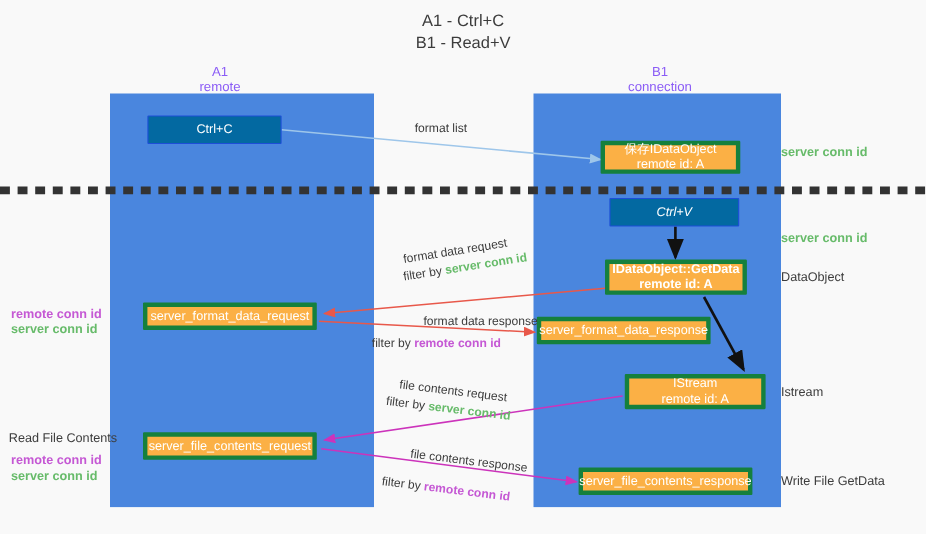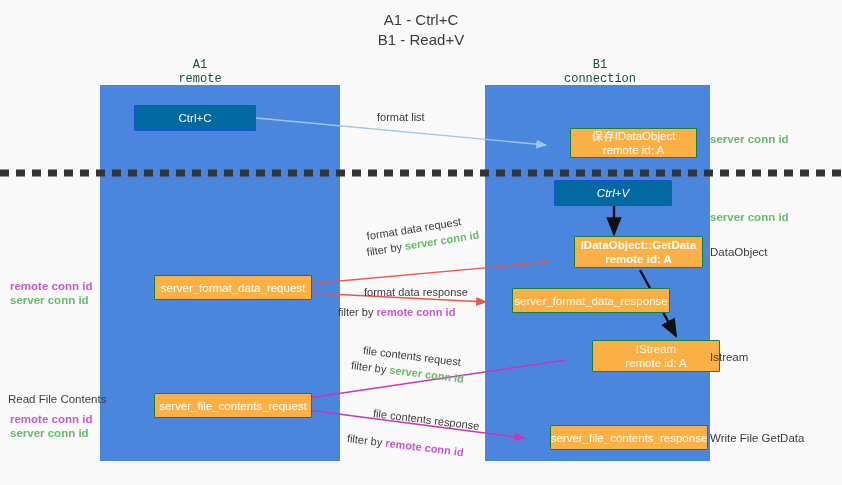--- a/index.html
+++ b/index.html
@@ -34,44 +34,43 @@
     position: absolute;
     background: #4a86de;
   }
   .lane-a { left: 100px; top: 85px; width: 240px; height: 376px; }
   .lane-b { left: 485px; top: 85px; width: 225px; height: 376px; }
 
   .lane-head {
     position: absolute;
     text-align: center;
     font-size: 12px;
-    color: #14532d;
+    color: #8b5cf6;
     line-height: 14px;
     white-space: pre-line;
-    font-family: Liberation Mono, monospace;
   }
   .lane-head-a { left: 140px; top: 58px; width: 120px; }
   .lane-head-b { left: 540px; top: 58px; width: 120px; }
 
   .node {
     position: absolute;
     box-sizing: border-box;
     display: flex;
     flex-direction: column;
     align-items: center;
     justify-content: center;
     text-align: center;
     color: #ffffff;
     font-size: 11.5px;
     line-height: 14px;
     white-space: pre-line;
     border-radius: 1px;
   }
   .node.green { background: #0369a1; border: 1px solid #1d4ed8; }
-  .node.orange { background: #fbb045; border: 1px solid #15803d; margin-left: 24px; }
+  .node.orange { background: #fbb045; border: 4px solid #15803d; }
 
   .side-label {
     position: absolute;
     font-size: 11.5px;
     line-height: 14px;
     white-space: pre-line;
   }
   .c-green { color: #67bb6a; font-weight: bold; }
   .c-magenta { color: #c558d4; font-weight: bold; }
   .c-dark { color: #3c3c3c; }
@@ -169,21 +168,21 @@
 <div class="side-label c-magenta" style="left:10px; top:412px;">remote conn id</div>
 <div class="side-label c-green" style="left:10px; top:426px;">server conn id</div>
 
 <div class="edge-label" style="left:377px; top:110px;">format list</div>
 
 <div class="edge-label rot-up" style="left:368px; top:229px;">
   <span>format data request</span>
 </div>
 <div class="edge-label rot-up" style="left:368px; top:245px;"><span>filter by </span><span class="g">server conn id</span></div>
 
-<div class="edge-label" style="left:364px; top:285px;">format data response</div>
+<div class="edge-label" style="left:385px; top:285px;">format data response</div>
 <div class="edge-label" style="left:338px; top:305px;"><span>filter by </span><span class="m">remote conn id</span></div>
 
 <div class="edge-label rot-dn" style="left:364px; top:343px;">
   <span>file contents request</span>
 </div>
 <div class="edge-label rot-dn" style="left:352px; top:358px;"><span>filter by </span><span class="g">server conn id</span></div>
 
 <div class="edge-label rot-dn" style="left:374px; top:406px;">
   <span>file contents response</span>
 </div>

